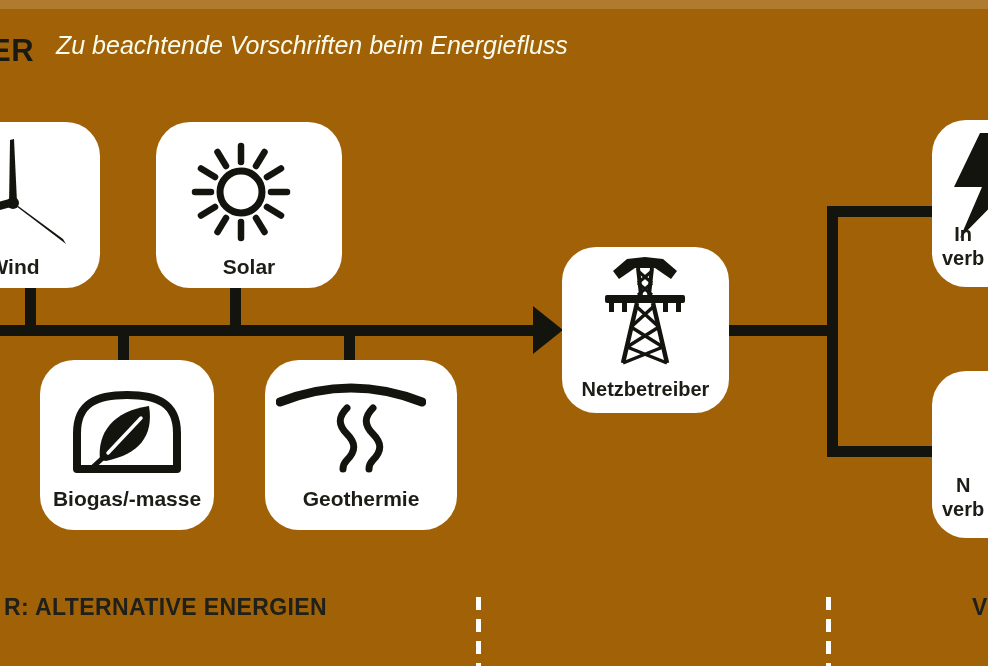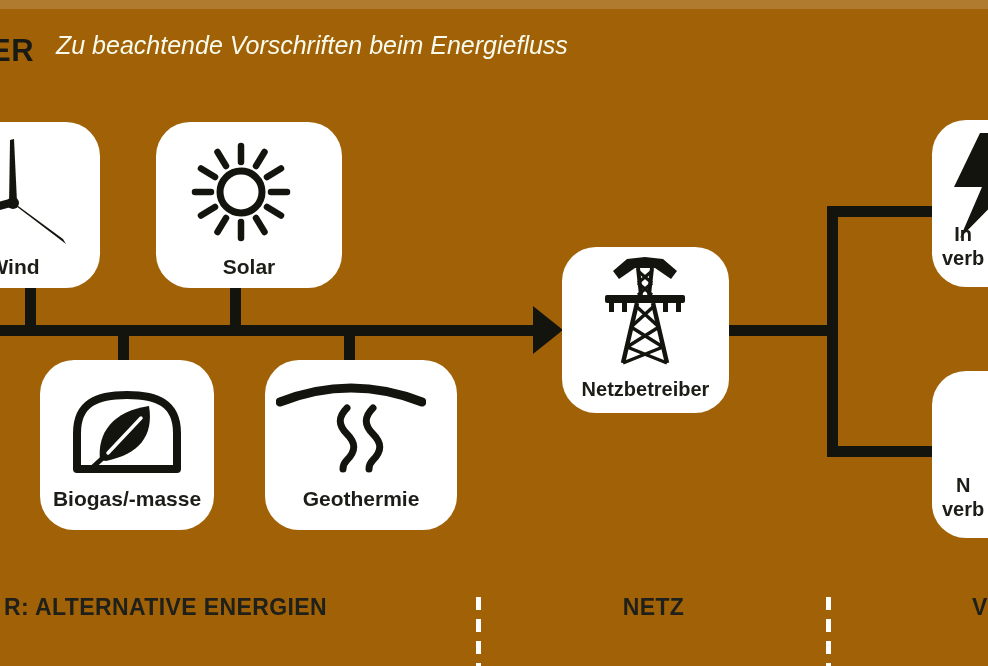--- a/index.html
+++ b/index.html
@@ -131,17 +131,16 @@
 
   <div class="node" style="left:932px;top:371px;width:172px;height:167px;">
     <div class="consumer-label">
       <div>N</div>
       <div>verb</div>
     </div>
   </div>
 
   <div class="section-label" style="left:4px;">R: ALTERNATIVE ENERGIEN</div>
   <div class="divider" style="left:476px;"></div>
-  <div class="section-label grid">NETZ</div>
   <div class="divider" style="left:826px;"></div>
   <div class="section-label" style="left:972px;">VE</div>
 
 </div>
 
 </body></html>

